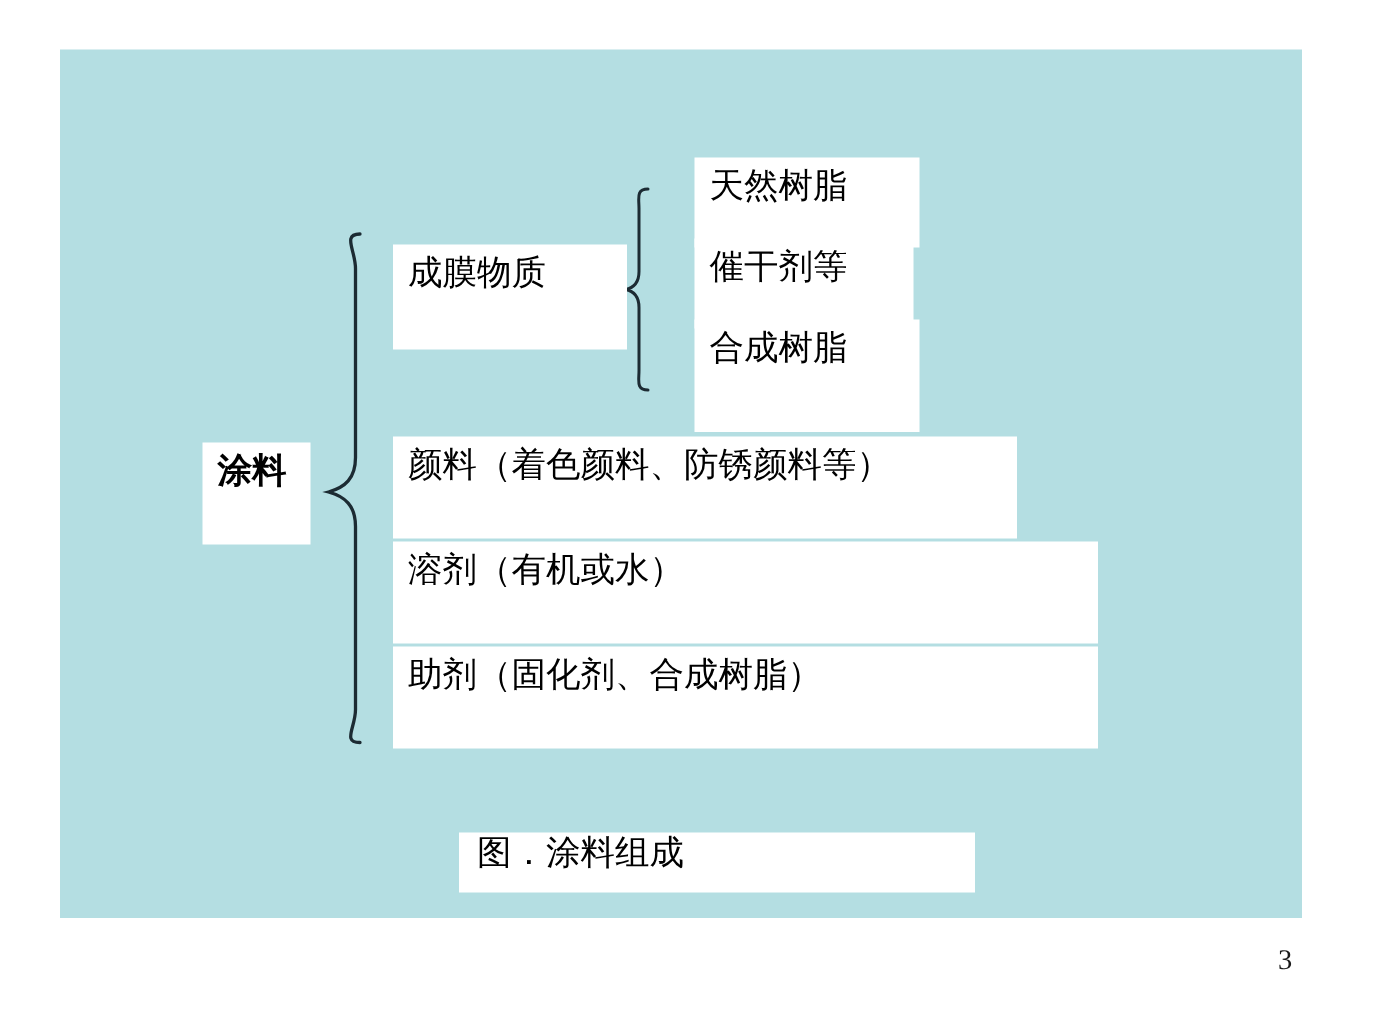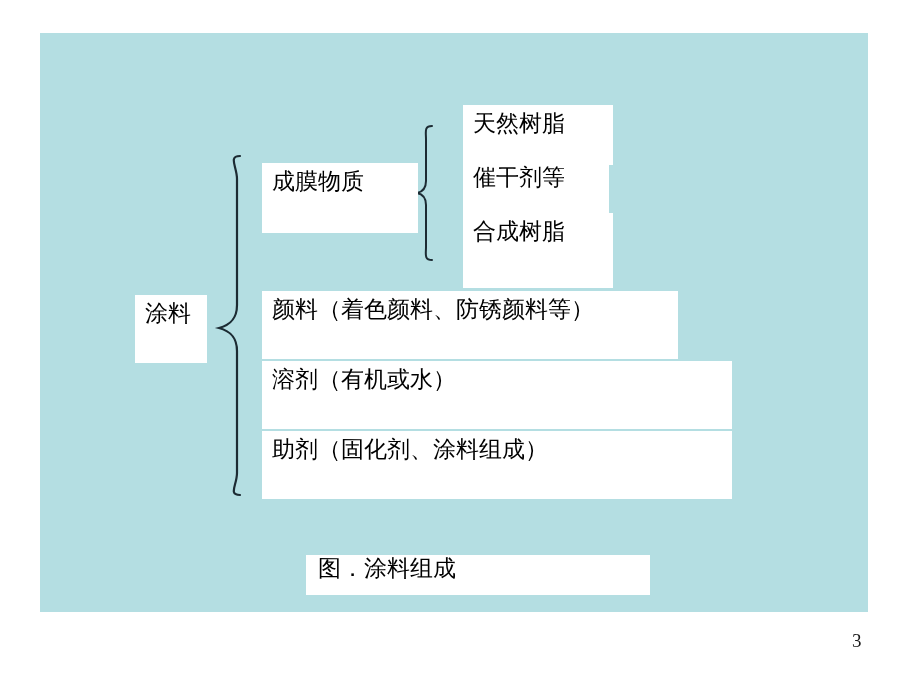--- a/index.html
+++ b/index.html
@@ -51,21 +51,21 @@
   }
 
   
   #box-natural-resin   { left: 423px; top: 72px;  width: 150px; height: 60px; }
   #box-natural-oil     { left: 423px; top: 126px; width: 146px; height: 60px; }
   #box-synthetic-resin { left: 423px; top: 180px; width: 150px; height: 75px; }
 
   #box-film-former     { left: 222px; top: 130px; width: 156px; height: 70px; }
 
   
-  #box-coating         { left: 95px;  top: 262px; width: 72px;  height: 68px; }
+  #box-coating         { left: 95px;  top: 262px; width: 72px;  height: 68px; font-weight: bold; }
 
   
   #box-pigment  { left: 222px; top: 258px; width: 416px; height: 68px; }
   #box-solvent  { left: 222px; top: 328px; width: 470px; height: 68px; padding-left: 36px; }
   #box-additive { left: 222px; top: 398px; width: 470px; height: 68px; }
 
   
   #box-caption  { left: 266px; top: 522px; width: 344px; height: 40px; font-family: Liberation Mono, monospace; }
   #box-caption .txt { top: 3px; left: 12px; }
 
@@ -124,21 +124,21 @@
 
     <div class="box" id="box-pigment">
       <span class="txt">颜料（着色颜料、防锈颜料等）</span>
     </div>
 
     <div class="box" id="box-solvent">
       <span class="txt">溶剂（有机或水）</span>
     </div>
 
     <div class="box" id="box-additive">
-      <span class="txt">助剂（固化剂、涂料组成）</span>
+      <span class="txt">助剂（固化剂、合成树脂）</span>
     </div>
 
     <div class="box" id="box-caption">
       <span class="txt">图．涂料组成</span>
     </div>
 
   </div>
 
   <div id="page-number">3</div>
 

